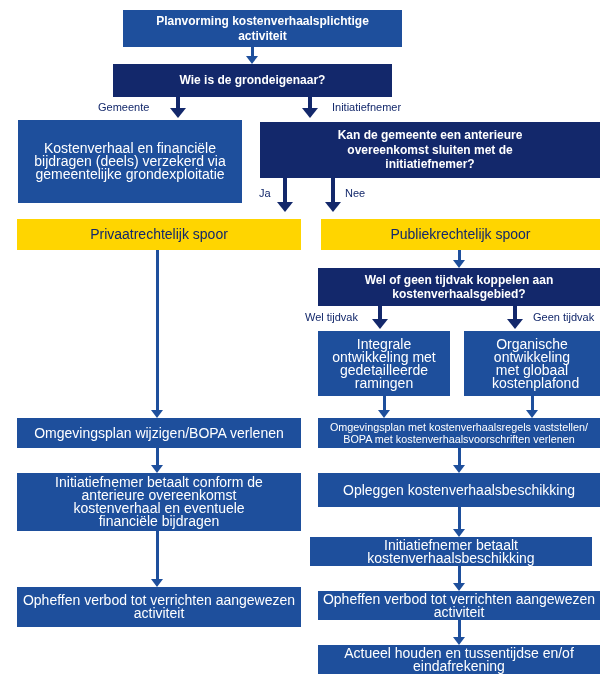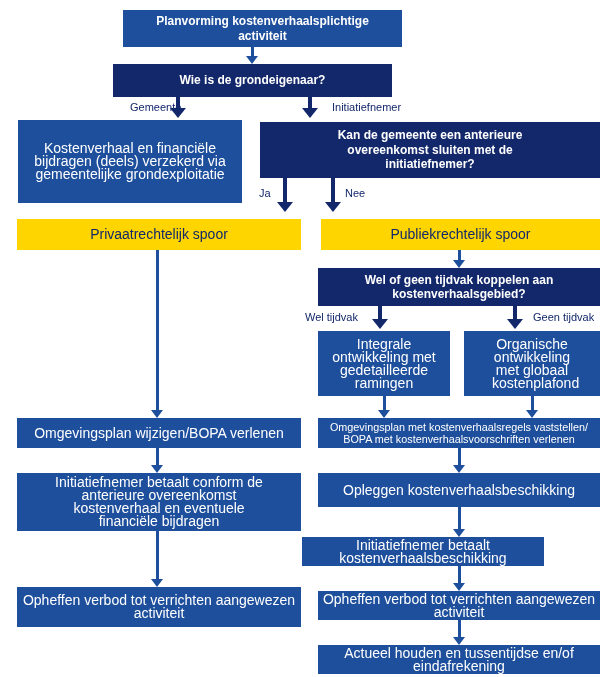--- a/index.html
+++ b/index.html
@@ -47,21 +47,21 @@
 
   <div class="varrow navy big" style="left:170px;top:97px;height:21px;">
       <i class="stem"></i>
       <i class="head"></i>
     </div>
   <div class="varrow navy big" style="left:302px;top:97px;height:21px;">
       <i class="stem"></i>
       <i class="head"></i>
     </div>
 
-  <span class="lbl" style="left:98px;top:101px;margin-left:32px;">Gemeente</span>
+  <span class="lbl" style="left:98px;top:101px;">Gemeente</span>
   <span class="lbl" style="left:332px;top:101px;">Initiatiefnemer</span>
 
   <div class="node blue" style="left:18px;top:120px;width:224px;height:83px;">
     <span class="txt" style="max-width:200px;">Kostenverhaal en financiële bijdragen (deels) verzekerd via gemeentelijke grondexploitatie</span>
   </div>
 
   <div class="node navy q" style="left:260px;top:122px;width:340px;height:56px;">
     <span class="txt" style="max-width:200px;">Kan de gemeente een anterieure overeenkomst sluiten met de initiatiefnemer?</span>
   </div>
 
@@ -137,21 +137,21 @@
 
   <div class="node blue" style="left:318px;top:473px;width:282px;height:34px;">
     <span class="txt">Opleggen kostenverhaalsbeschikking</span>
   </div>
 
   <div class="varrow blue" style="left:451px;top:507px;height:30px;">
       <i class="stem"></i>
       <i class="head"></i>
     </div>
 
-  <div class="node blue" style="left:302px;top:537px;width:242px;height:29px;">
+  <div class="node blue" style="left:310px;top:537px;width:282px;height:29px;">
     <span class="txt">Initiatiefnemer betaalt kostenverhaalsbeschikking</span>
   </div>
 
   <div class="varrow blue" style="left:451px;top:566px;height:25px;">
       <i class="stem"></i>
       <i class="head"></i>
     </div>
 
   <div class="node blue" style="left:318px;top:591px;width:282px;height:29px;">
     <span class="txt">Opheffen verbod tot verrichten aangewezen activiteit</span>

